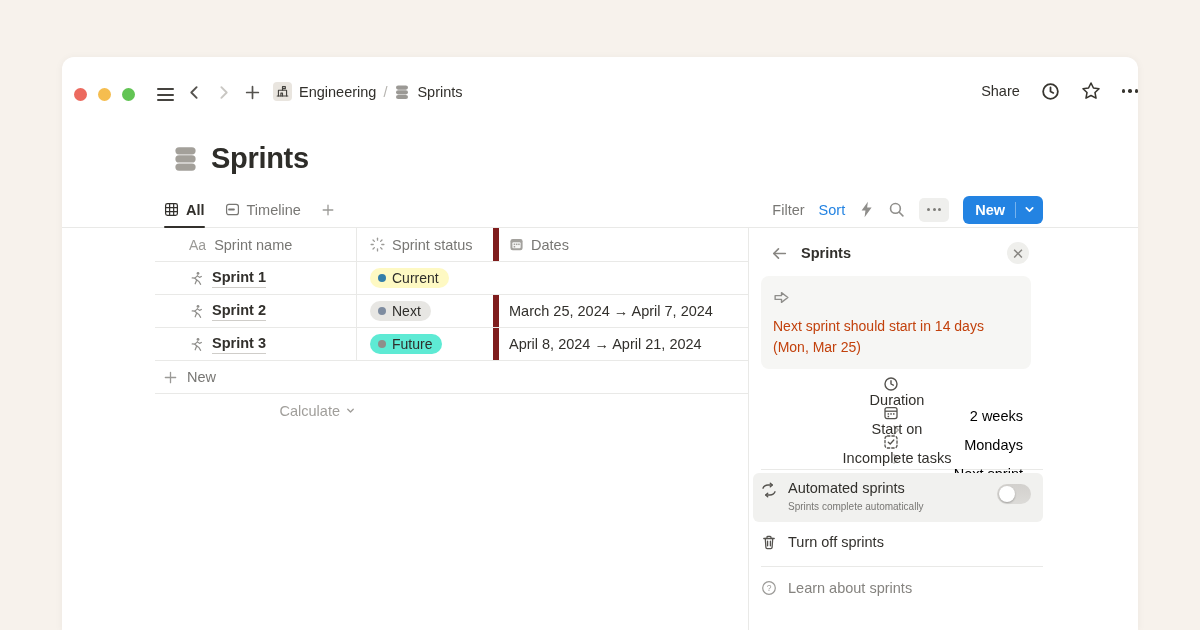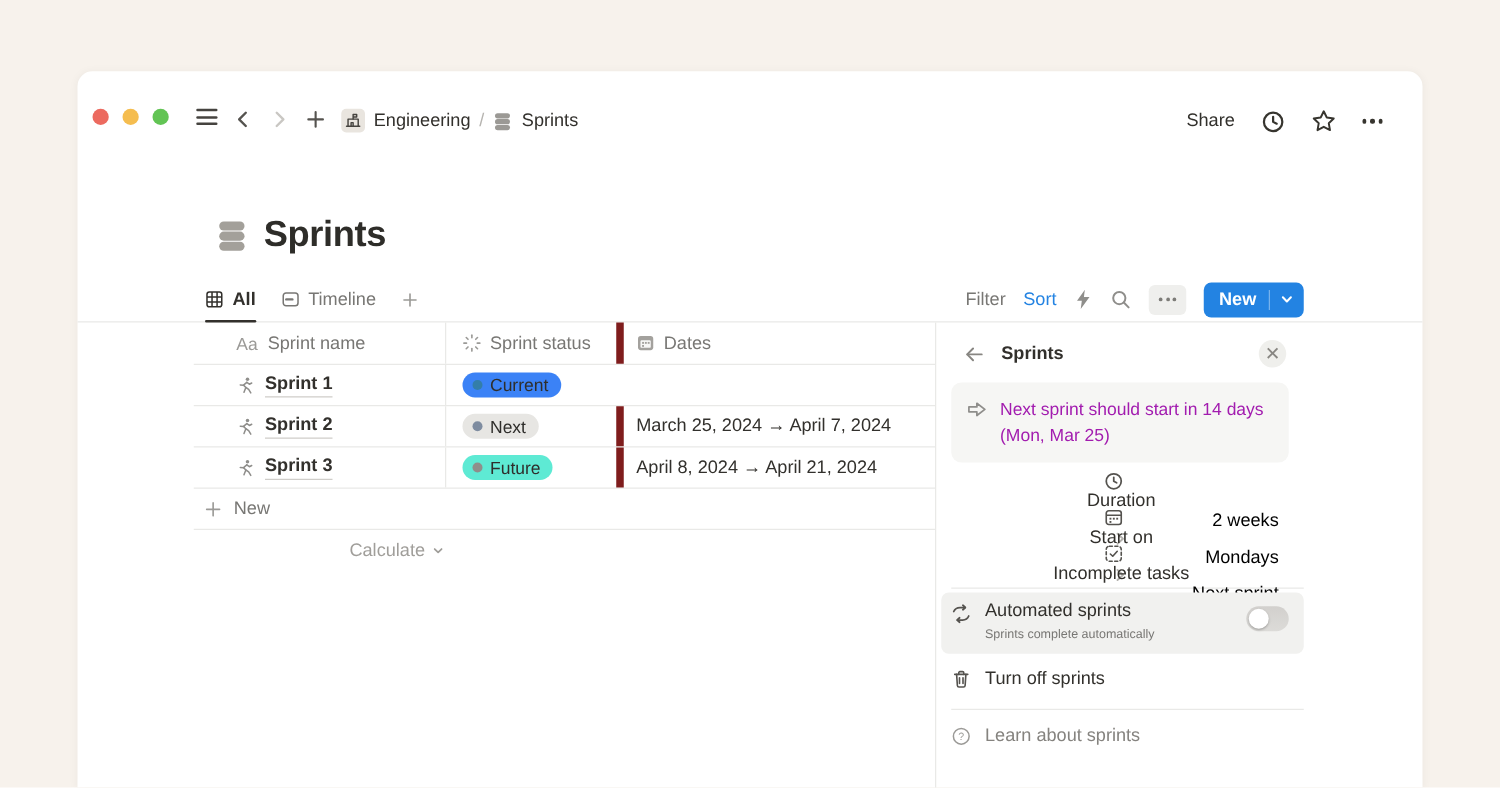--- a/index.html
+++ b/index.html
@@ -9,21 +9,21 @@
     background:#f7f2ec;
     font-family:"Liberation Sans","DejaVu Sans",sans-serif;
     color:#32302c;
   }
   .window {
     position:absolute; left:62px; top:57px; width:1076px; height:573px;
     background:#fff; border-radius:12px 12px 0 0;
     box-shadow:0 1px 8px rgba(0,0,0,.05);
   }
   
-  .titlebar { display:flex; align-items:flex-start; height:44px; padding:0 32px 0 12px;margin-top:30px; }
+  .titlebar { display:flex; align-items:flex-end; height:44px; padding:0 0 0 12px; }
   .dot { width:13px; height:13px; border-radius:50%; margin-right:11px; }
   .tl-red{background:#ec6a5f}.tl-yellow{background:#f5bd4f}.tl-green{background:#62c454}
   .menu-icon{ margin-left:11px; display:flex; flex-direction:column; gap:3.5px; cursor:pointer;}
   .menu-icon span{ width:17px; height:2px; background:#45433f; border-radius:1px;}
   .icon-btn{ display:flex; align-items:center; justify-content:center; margin-left:12px; }
   .breadcrumb{ display:flex; align-items:center; margin-left:12px; gap:7px; font-size:14.5px; }
   .ws-icon{ width:19px; height:19px; background:#e9e5df; border-radius:4px; display:flex; align-items:center; justify-content:center;}
   .crumb-sep{ color:#b6b4b0; }
   .tb-right{ margin-left:auto; display:flex; align-items:center; gap:21px; font-size:14.5px; }
   .dots3{ display:flex; gap:3px; }
@@ -54,34 +54,34 @@
   .table{ margin-left:93px; width:593px; font-size:14.5px; }
   .trow{ display:flex; align-items:center; height:33px; border-bottom:1px solid #e9e9e7; }
   .thead{ height:34px; color:#787774; }
   .c1{ width:201px; padding-left:34px; display:flex; align-items:center; gap:8px; height:100%;}
   .c2{ width:137px; padding-left:13px; display:flex; align-items:center; gap:7px; height:100%; border-left:1px solid #e9e9e7;}
   .c3{ flex:1; padding-left:10px; display:flex; align-items:center; gap:7px; height:100%; border-left:6px solid #7f1d1d;}
   .aa{ font-size:14px; color:#9b9a97; }
   .sprint-name{ font-weight:600; color:#32302c; border-bottom:1px solid #cfcdc9; line-height:1.25; cursor:pointer;}
   .pill{ display:inline-flex; align-items:center; gap:6px; border-radius:11px; padding:2px 10px 2px 8px; font-size:14px; color:#2f2e2b;}
   .pdot{ width:8px; height:8px; border-radius:50%; }
-  .pill-current{ background:#3b82f6; } .pill-current .pdot{ background:#337ea9; }
+  .pill-current{ background:#fef9c3; } .pill-current .pdot{ background:#337ea9; }
   .pill-next{ background:#e7e6e3; }   .pill-next .pdot{ background:#7e8ca0; }
   .pill-future{ background:#5eead4; } .pill-future .pdot{ background:#8f8e8b; }
   .new-row{ display:flex; align-items:center; gap:9px; height:33px; padding-left:8px; color:#787774; border-bottom:1px solid #e9e9e7; cursor:pointer;}
   .calc-row{ width:201px; height:33px; display:flex; align-items:center; justify-content:flex-end; gap:5px; color:#a09e9a; cursor:pointer;}
   
   .panel{ flex:1; border-left:1px solid #e9e9e7; position:relative; }
   .panel-content{ position:absolute; left:0; top:0; width:294px; }
   .panel-head{ display:flex; align-items:center; margin:10px 14px 0 22px; height:30px; }
   .panel-title{ font-size:14.5px; font-weight:700; margin-left:13px; color:#32302c;}
   .close-btn{ margin-left:auto; width:22px; height:22px; border-radius:50%; background:#efefec;
               display:flex; align-items:center; justify-content:center; color:#888682; font-size:15px; cursor:pointer; line-height:1;}
   .notice{ margin:8px 0 0 12px; width:270px; background:#f6f6f4; border-radius:8px;
-           padding:11px 8px 11px 12px; display:flex; gap:10px; color:#a21caf; font-size:14px; line-height:21px;}
+           padding:11px 8px 11px 12px; display:flex; gap:10px; color:#c2410c; font-size:14px; line-height:21px;flex-direction:column;}
   .settings{ margin:7px 0 0 12px; width:282px; }
   .srow{ display:flex; align-items:center; height:29px; padding-right:20px; cursor:pointer;flex-direction:column;}
   .s-icon{ width:18px; display:flex; }
   .s-label{ margin-left:10px; font-size:14.5px; color:#32302c; }
   .s-value{ margin-left:auto; font-size:14.5px; color:#000000; }
   .s-chev{ margin-left:7px; display:flex; }
   .pdivider{ height:1px; background:#e9e9e7; margin:6px 0 0 12px; width:282px; }
   .auto-block{ margin:3px 0 0 4px; width:290px; background:#f1f1ef; border-radius:6px;
                padding:6px 12px 7px 8px; display:flex; align-items:flex-start; position:relative; cursor:pointer;}
   .auto-icon{ margin-top:3px; display:flex; }

